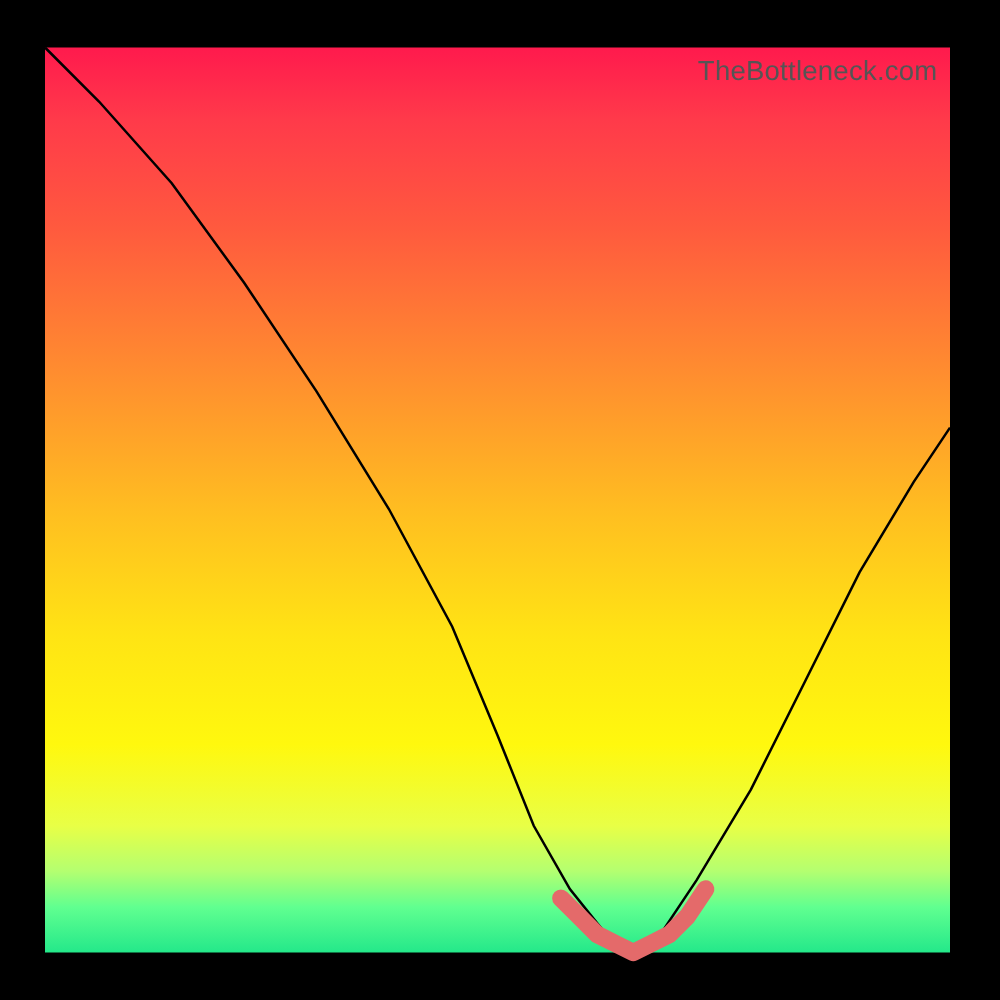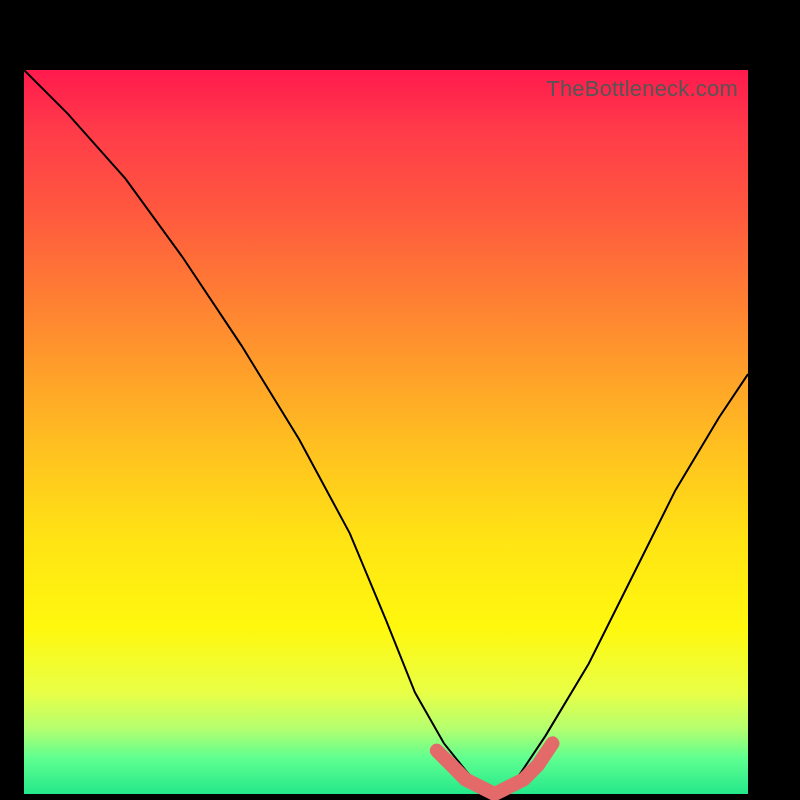--- a/index.html
+++ b/index.html
@@ -11,38 +11,37 @@
     font-family: Arial, Helvetica, sans-serif;
   }
   .frame {
     position: relative;
     width: 800px;
     height: 800px;
     background: #000;
   }
   .plot-area {
     position: absolute;
-    left: 24px;
+    left: 36px;
     top: 38px;
     width: 724px;
     height: 724px;
     background: linear-gradient(to bottom,
       #ff1a4d 0%,
       #ff3a4a 8%,
       #ff5a3e 20%,
       #ff8a30 35%,
       #ffc020 52%,
       #ffe414 65%,
       #fff80e 77%,
       #e8ff46 86%,
       #b4ff70 91%,
       #60ff90 95%,
       #24e88a 100%
     );
-    margin-top: 32px;
   }
   .watermark {
     position: absolute;
     top: 6px;
     right: 10px;
     color: #555;
     font-size: 22px;
     font-weight: 500;
     letter-spacing: 0.2px;
   }

